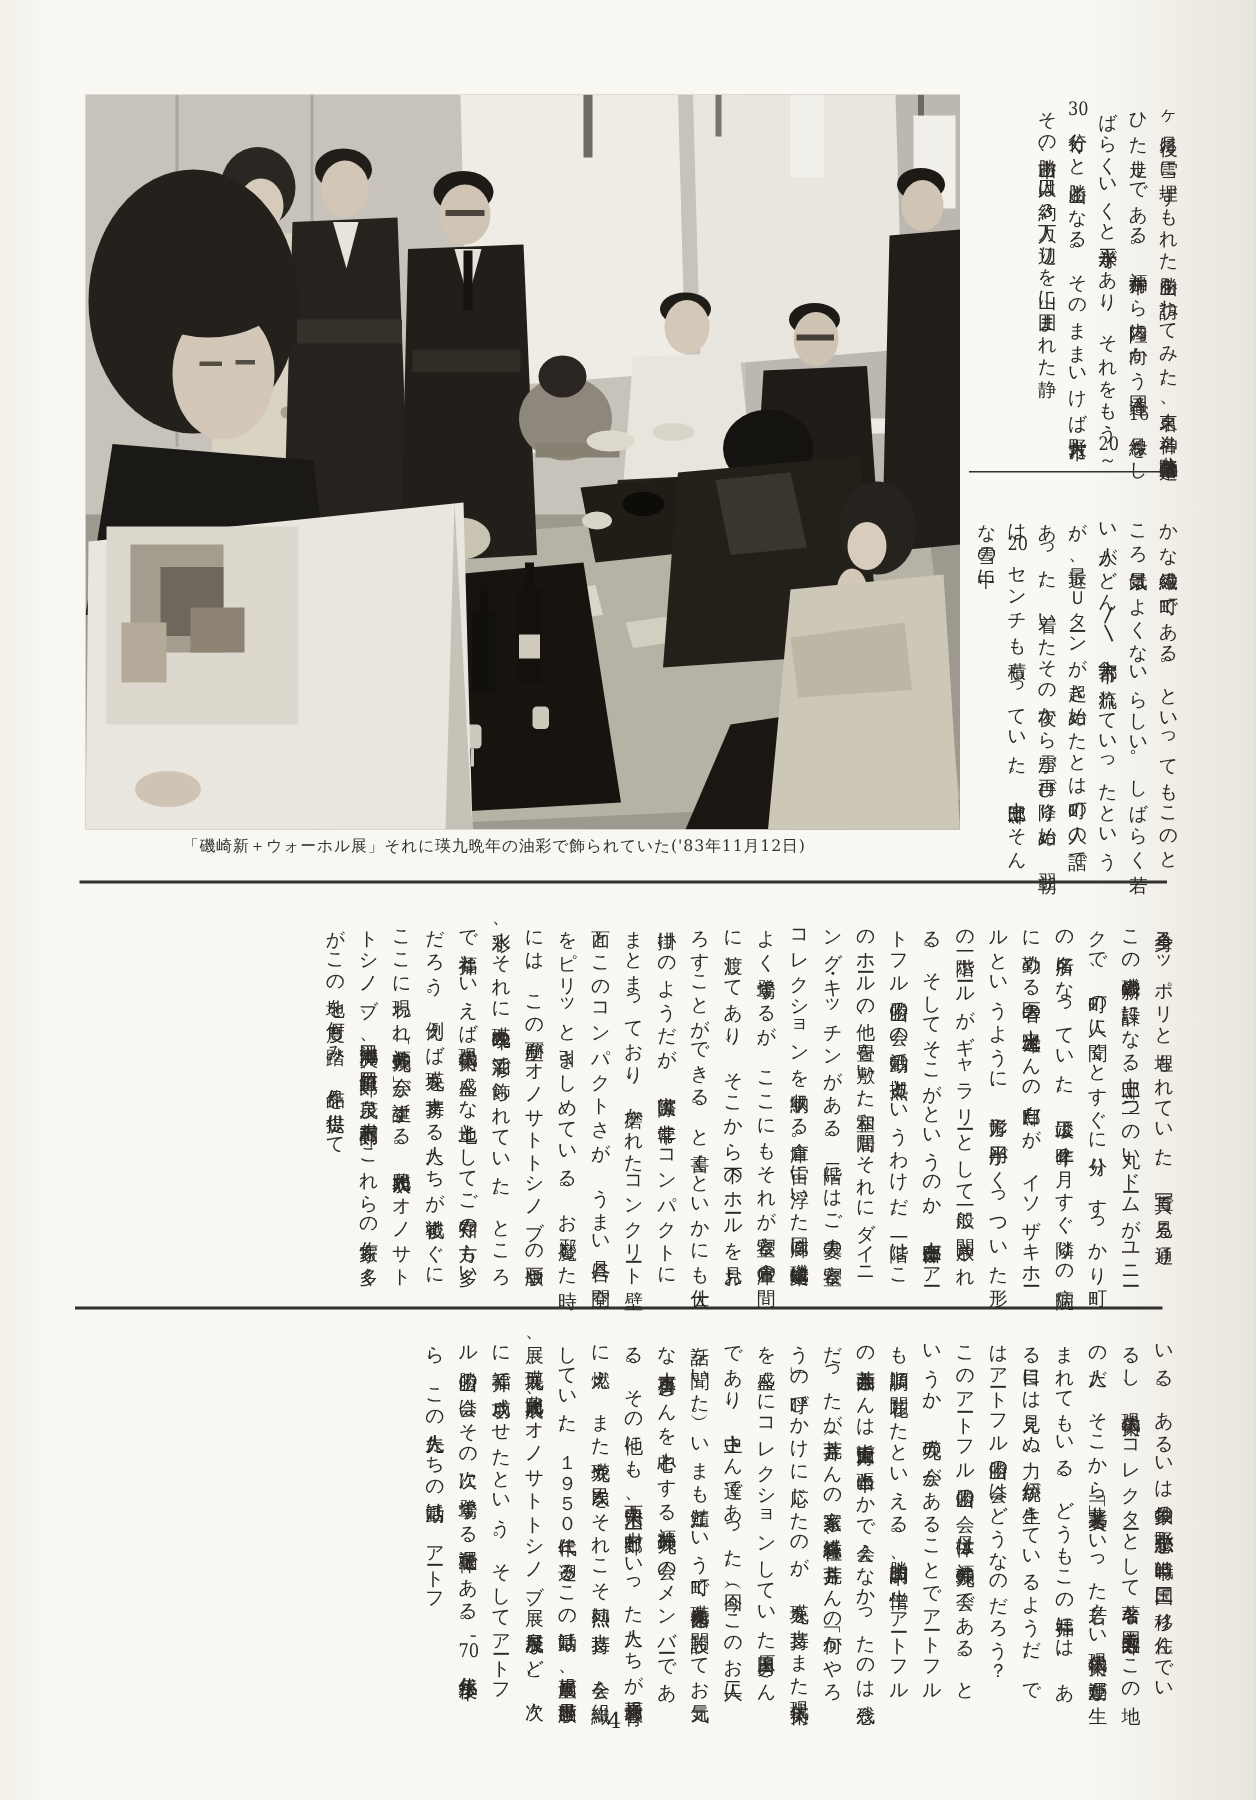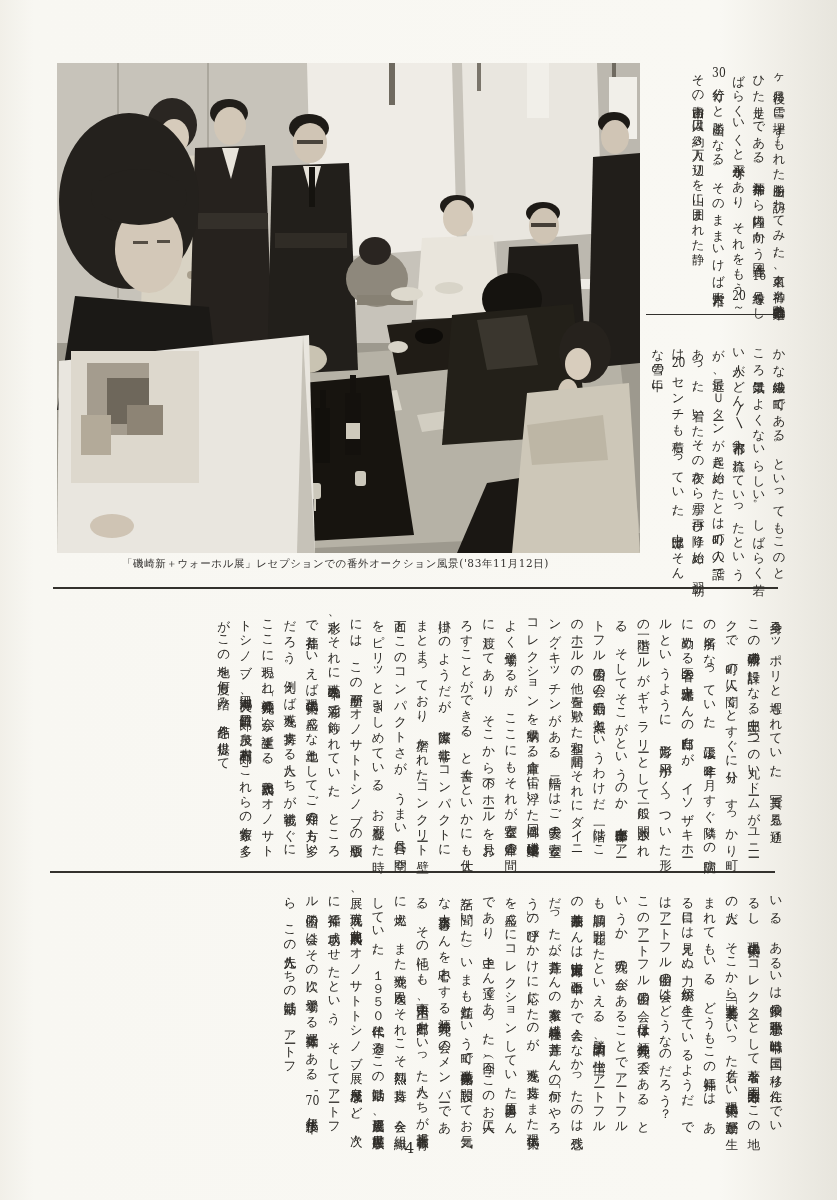--- a/index.html
+++ b/index.html
@@ -210,21 +210,21 @@
       <polygon points="246,272 258,490 240,490" fill="#c6c2b8"></polygon>
       <rect x="14" y="288" width="128" height="132" fill="#ddd8cd"></rect>
       <rect x="30" y="300" width="62" height="72" fill="#a49c8e"></rect>
       <rect x="50" y="315" width="42" height="46" fill="#6e675b"></rect>
       <rect x="70" y="342" width="36" height="30" fill="#8d8475"></rect>
       <rect x="24" y="352" width="30" height="40" fill="#b3aa99"></rect>
       <ellipse cx="55" cy="463" rx="22" ry="12" fill="#cfc4b4"></ellipse>
     </svg>
   </figure>
 
-  <div class="caption">「磯崎新＋ウォーホル展」レセプションでの番外オークション風景('83年11月12日)</div>
+  <div class="caption">「磯崎新＋ウォーホル展」それに瑛九晩年の油彩で飾られていた('83年11月12日)</div>
 
   <div class="vtext sidebar-block b1">ヶ月後に雪に埋ずもれた勝山を訪ねてみた。東名、名神、北陸自動車道のひた走りである。福井市から内陸に向かう国道４<span class="tcy">16</span>号線をしばらくいくと永平寺があり、それをもう<span class="tcy">20</span>～<span class="tcy">30</span>分行くと勝山となる。そのままいけば大野市だ。その勝山市、人口は約３万人、辺りを山に囲まれた静</div>
   <hr class="rule sidebar-rule">
 
   <div class="vtext sidebar-block b2">かな繊維の町である。といってもこのところ景気はよくないらしい。しばらく若い人がどん〳〵大都市へ流れていったというが、最近、Ｕターンが起き始めたとは町の人の話であった。着いたその夜から雪が再び降り始め、翌朝は<span class="tcy">20</span>センチも積もっていた。中上邸はそんな雪の中に</div>
 
   <hr class="rule full-rule-1">
   <hr class="rule full-rule-2">
 
   <div class="vtext article-block mid">全身スッポリと埋もれていた。写真で見る通り、この磯崎新の設計になる中上邸、二つの丸いドームがユニークで、町の人に聞くとすぐに分り、すっかり町の名所になっていた。竣工は昨年２月。すぐ隣りの病院に勤める医者の中上光雄さんの自邸だが、イソザキホールというように、方形に半円がくっついた形の一階ホールがギャラリーとして一般に開放される。そしてそこがというのか、中上邸自体がアートフル勝山の会の活動の拠点というわけだ。一階はこのホールの他、畳を敷いた和室、居間、それにダイニング・キッチンがある。二階にはご夫妻の寝室とコレクションを収納する倉庫。宙に浮いた回廊は磯崎建築によく登場するが、ここにもそれが寝室と倉庫の間に渡してあり、そこから下のホールを見おろすことができる。と書くといかにも大仕掛けのようだが、実際は非常にコンパクトにまとまっており、磨かれたコンクリート壁面とこのコンパクトさが、うまい具合に空間をピリッと引きしめている。お邪魔した時には、この壁面がオノサトトシノブの版画や水彩、それに瑛九晩年の油彩で飾られていた。ところで福井といえば現代美術の盛んな土地としてご存知の方も多いだろう。例えば瑛九を支持する人たちが戦後すぐにここに現われ「福井瑛九の会」が誕生する。北川民次やオノサトトシノブ、池田満寿夫、竹田鎮三郎、泉茂、木村利三郎、これらの作家も多くがこの地を何度も踏み、作品を提供して</div>

